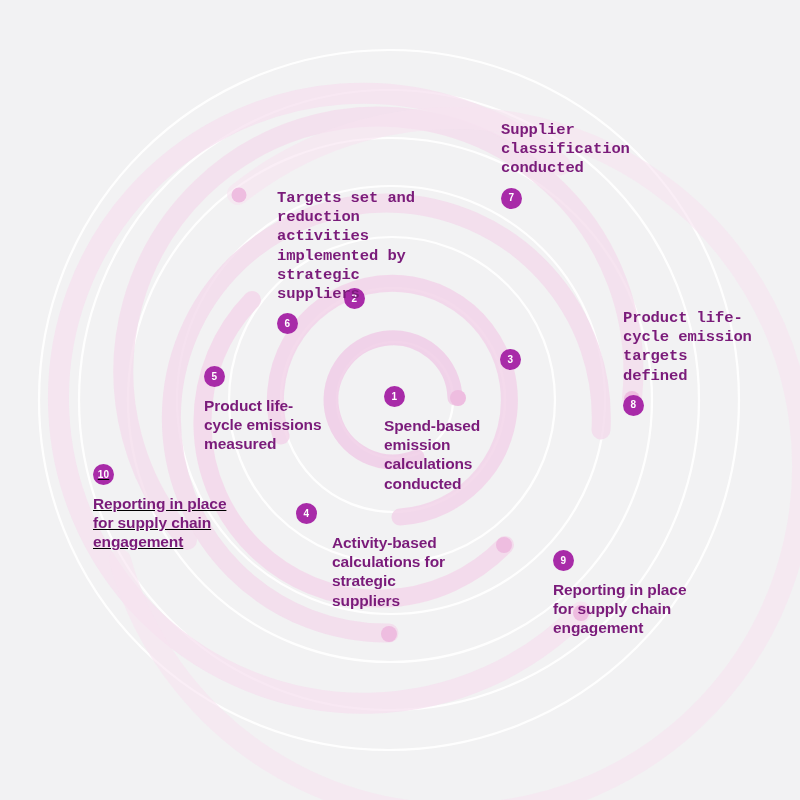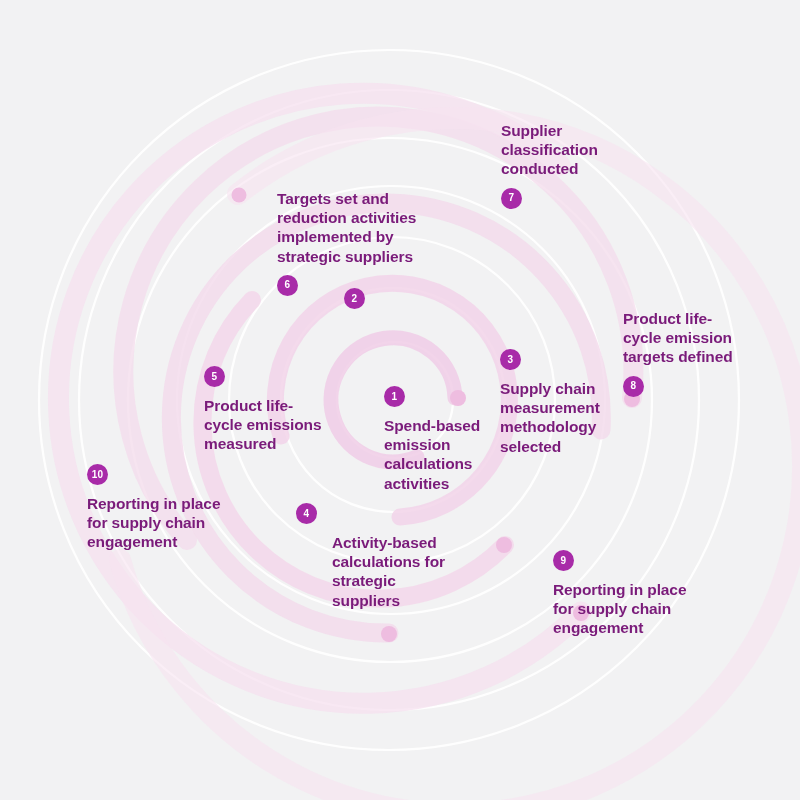--- a/index.html
+++ b/index.html
@@ -41,21 +41,21 @@
   .node-label {
     color: #7a1b7a;
     font-size: 15.5px;
     font-weight: 700;
     line-height: 1.24;
     letter-spacing: -0.1px;
     white-space: pre-line;
   }
   .badge-above .badge { margin-bottom: 9px; }
   .badge-below .badge { margin-top: 9px; order: 2; }
-  .badge-below .node-label { order: 1; }
+  .badge-below .node-label { order: 1; font-family: Liberation Mono, monospace; }
 </style>
 </head>
 <body style="background: rgb(242, 242, 243);">
 
 <div id="stage" style="background: rgb(242, 242, 243);">
 
   <svg id="spiral-svg" viewBox="0 0 800 800">
     <defs></defs>
 
     <g fill="none" stroke="#ffffff" stroke-width="2.2" opacity="0.95">
@@ -87,31 +87,27 @@
         <circle cx="581" cy="613" r="8" fill="#eebde0"></circle>
       </g>
   </svg>
 
   <div id="nodes-layer">
       <div class="node badge-above" style="left: 384px; top: 386px; width: 130px;">
         <div class="badge" style="background: rgb(168, 43, 168); color: rgb(255, 255, 255);">1</div>
         <div class="node-label" style="color: rgb(122, 27, 122);">Spend-based
 emission
 calculations
-activities</div>
+conducted</div>
       </div>
       <div class="node badge-below" style="left: 344px; top: 279px; width: 160px;">
         <div class="badge" style="background: rgb(168, 43, 168); color: rgb(255, 255, 255);">2</div>
       </div>
       <div class="node badge-above" style="left: 500px; top: 349px; width: 120px;">
         <div class="badge" style="background: rgb(168, 43, 168); color: rgb(255, 255, 255);">3</div>
-        <div class="node-label" style="color: rgb(122, 27, 122);">Supply chain
-measurement
-methodology
-selected</div>
       </div>
       <div class="node badge-above" style="left: 296px; top: 503px; width: 155px;">
         <div class="badge" style="background: rgb(168, 43, 168); color: rgb(255, 255, 255);">4</div>
         <div class="node-label" style="color: rgb(122, 27, 122); margin-left: 36px;">Activity-based
 calculations for
 strategic suppliers</div>
       </div>
       <div class="node badge-above" style="left: 204px; top: 366px; width: 130px;">
         <div class="badge" style="background: rgb(168, 43, 168); color: rgb(255, 255, 255);">5</div>
         <div class="node-label" style="color: rgb(122, 27, 122);">Product life-
@@ -136,21 +132,21 @@
         <div class="node-label" style="color: rgb(122, 27, 122);">Product life-
 cycle emission
 targets defined</div>
       </div>
       <div class="node badge-above" style="left: 553px; top: 550px; width: 150px;">
         <div class="badge" style="background: rgb(168, 43, 168); color: rgb(255, 255, 255);">9</div>
         <div class="node-label" style="color: rgb(122, 27, 122);">Reporting in place
 for supply chain
 engagement</div>
       </div>
-      <div class="node badge-above" style="left: 87px; top: 464px; width: 155px;">
+      <div class="node badge-above" style="left: 93px; top: 464px; width: 155px; text-decoration: underline;">
         <div class="badge" style="background: rgb(168, 43, 168); color: rgb(255, 255, 255);">10</div>
         <div class="node-label" style="color: rgb(122, 27, 122);">Reporting in place
 for supply chain
 engagement</div>
       </div>
     </div>
 
 </div>
 
 </body></html>

